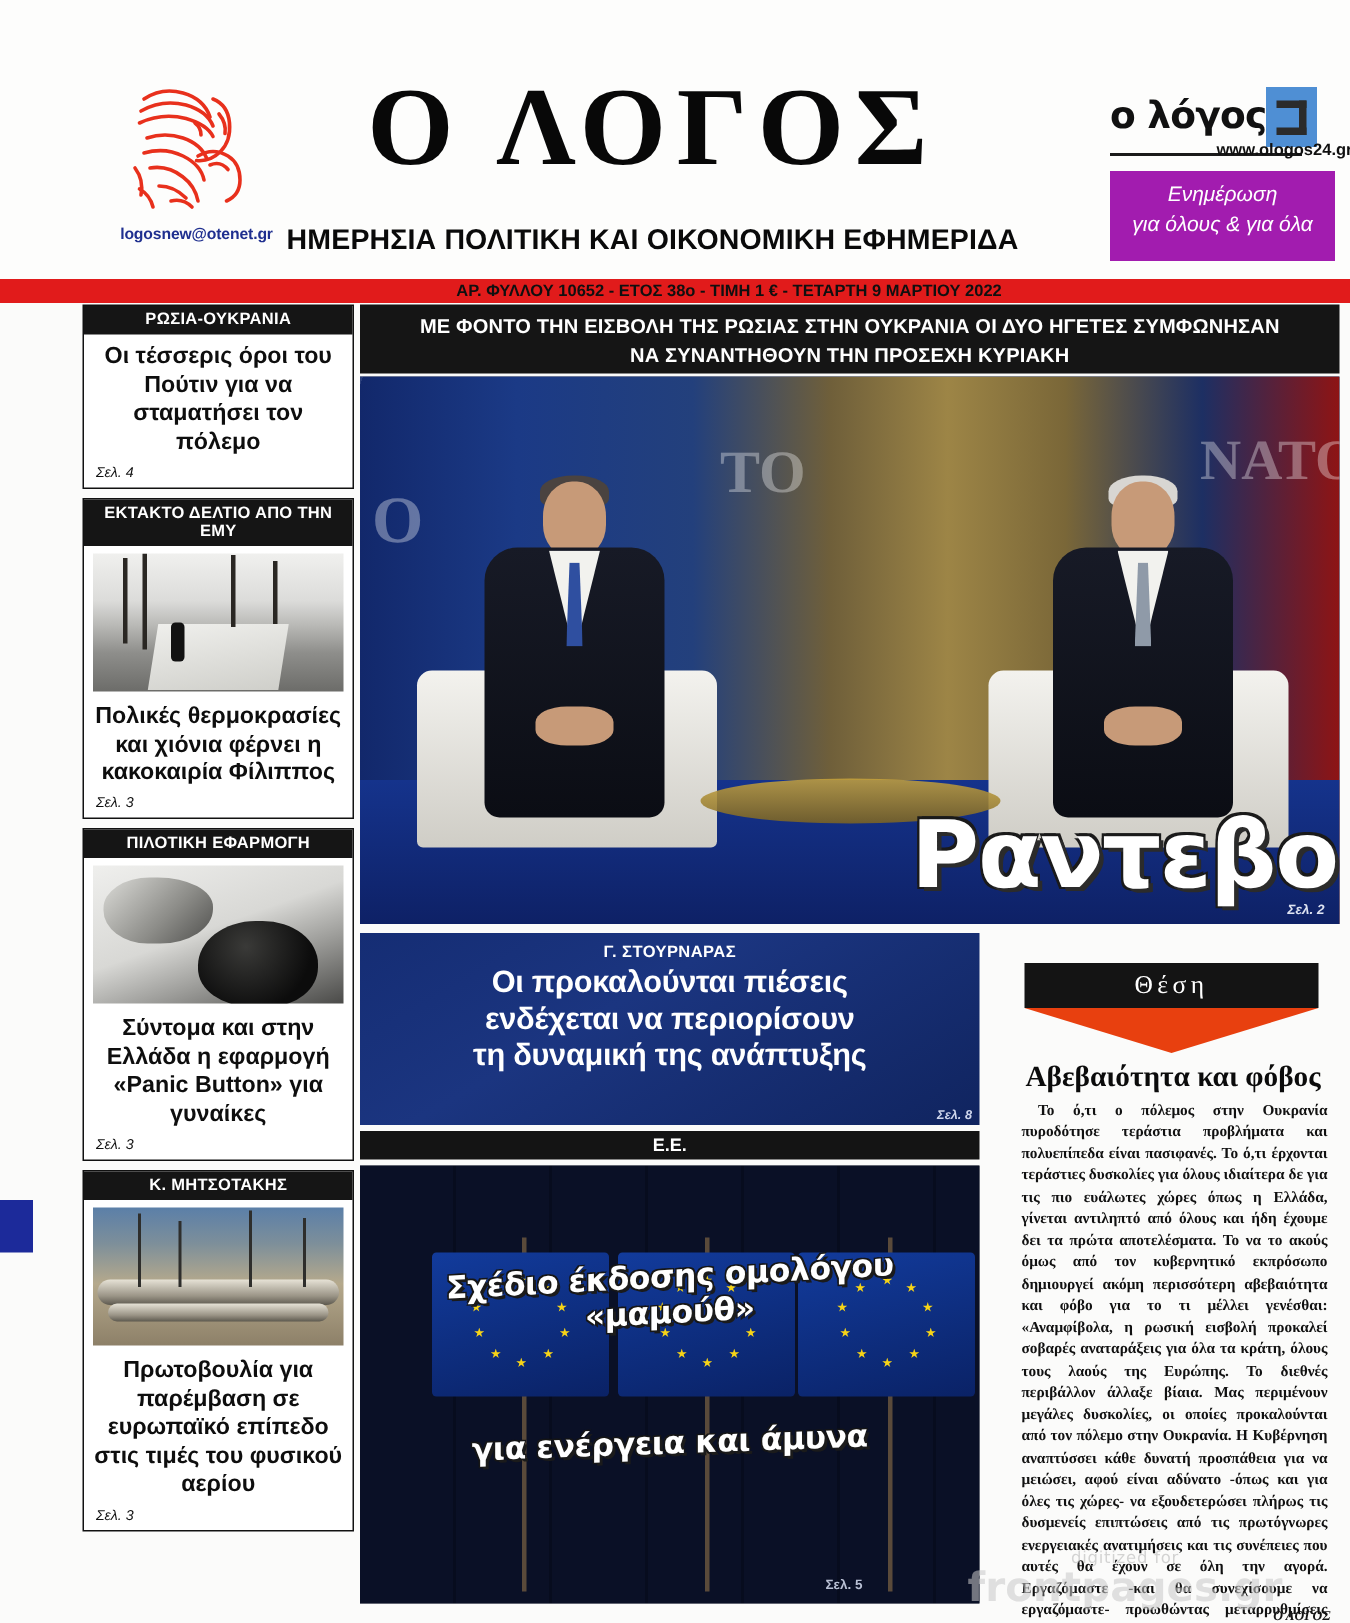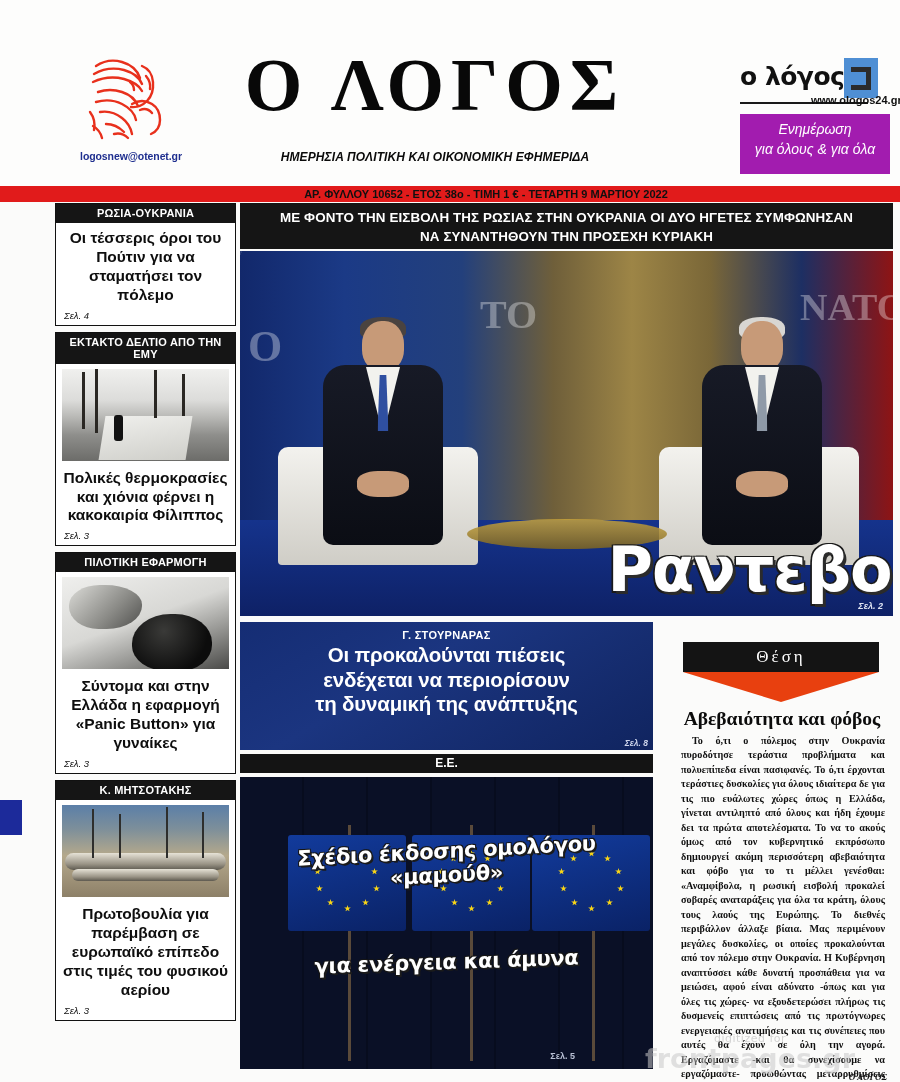--- a/index.html
+++ b/index.html
@@ -9,21 +9,21 @@
 
   
   .masthead{position:absolute;left:0;top:0;width:900px;height:186px;background:#fdfdfc;}
   .logo-emblem{position:absolute;left:84px;top:52px;width:90px;height:92px;}
   .logo-mail{position:absolute;left:72px;top:150px;width:118px;text-align:center;
              font-size:10.5px;font-weight:bold;color:#1f2f8f;letter-spacing:-0.1px;}
   .title-main{position:absolute;left:200px;top:48px;width:470px;text-align:center;
               font-family:"Liberation Serif","DejaVu Serif",serif;
               font-size:74px;font-weight:bold;letter-spacing:7px;line-height:1;color:#080808;}
   .title-sub{position:absolute;left:190px;top:150px;width:490px;text-align:center;
-             font-size:12px;font-weight:bold;letter-spacing:0.1px;color:#0a0a0a;font-style:italic;}
+             font-size:19px;font-weight:bold;letter-spacing:0.1px;color:#0a0a0a;}
 
   .brandbox{position:absolute;left:740px;top:58px;width:150px;height:48px;}
   .brand-word{position:absolute;left:0;top:4px;font-size:25px;font-weight:bold;
               color:#111;letter-spacing:-0.5px;font-family:"DejaVu Sans",sans-serif;}
   .brand-sq{position:absolute;left:104px;top:0px;width:34px;height:40px;background:#4f8fd4;}
   .brand-sq:after{content:"";position:absolute;left:7px;top:9px;width:20px;height:23px;
                   border:5px solid #2b2b2b;border-left:none;box-sizing:border-box;}
   .brand-rule{position:absolute;left:0;top:44px;width:128px;height:2px;background:#1a1a1a;}
   .brand-url{position:absolute;left:44px;top:36px;font-size:11px;font-weight:bold;color:#101010;margin-left:27px;}
   .promo{position:absolute;left:740px;top:114px;width:150px;height:60px;background:#a21caf;

